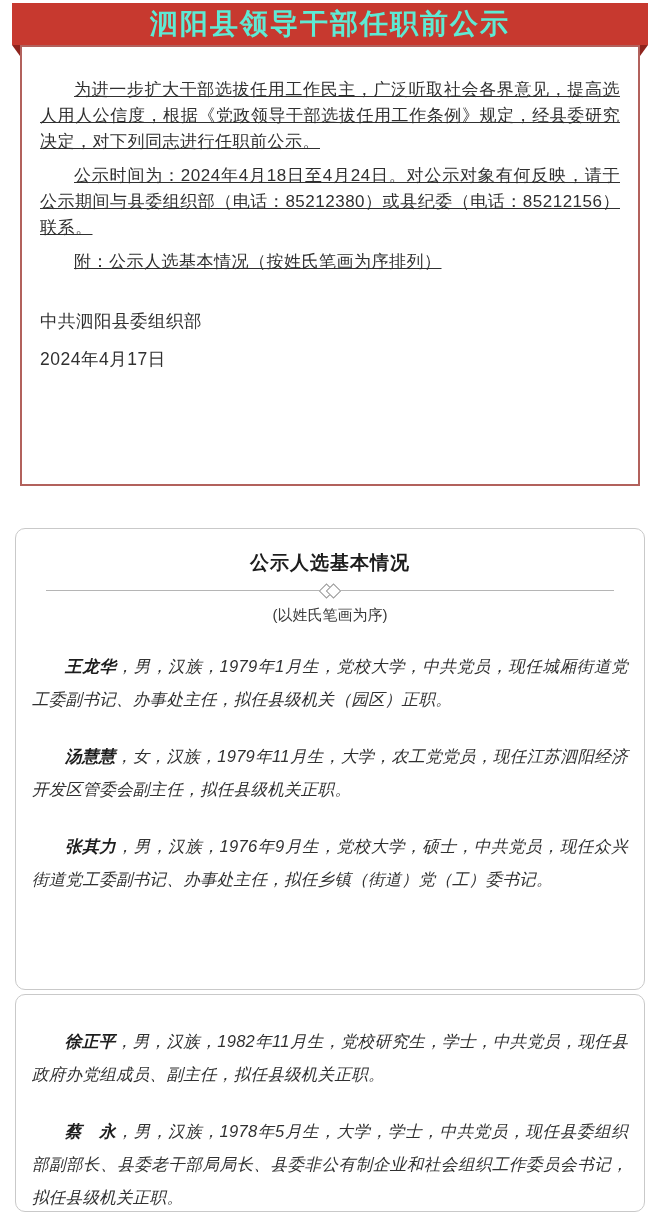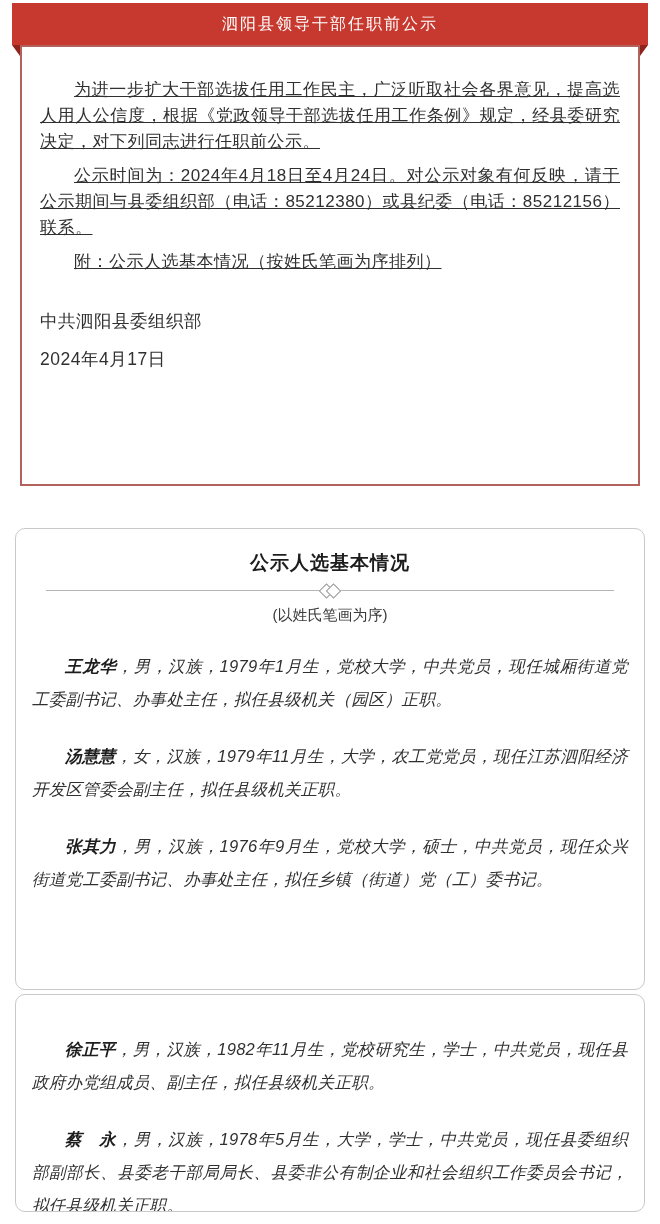--- a/index.html
+++ b/index.html
@@ -3,21 +3,21 @@
 <meta charset="utf-8">
 <style>
   html,body{margin:0;padding:0;background:#ffffff;}
   body{font-family:"Liberation Sans","DejaVu Sans",sans-serif;color:#303030;}
   .page{position:relative;width:660px;height:1224px;background:#fff;overflow:hidden;}
 
   
   .ribbon{position:absolute;top:3px;left:12px;width:636px;height:42px;
     background:var(--ribbon_red,#c7392f);z-index:3;
     display:flex;align-items:center;justify-content:center;}
-  .ribbon-title{color:#ffffff;font-size:16px;font-weight:normal;letter-spacing:2px;}
+  .ribbon-title{color:#5eead4;font-size:28px;font-weight:bold;letter-spacing:2px;}
   .fold{position:absolute;top:45px;width:0;height:0;z-index:2;}
   .fold-left{left:12px;border-top:11px solid var(--ribbon_fold,#8f241d);border-left:8px solid transparent;}
   .fold-right{left:640px;border-top:11px solid var(--ribbon_fold,#8f241d);border-right:8px solid transparent;}
 
   
   .notice-box{position:absolute;top:45px;left:20px;width:620px;height:441px;
     box-sizing:border-box;border:2px solid var(--notice_border,#b2615c);
     background:#fff;padding:30px 18px 0 18px;overflow:hidden;z-index:1;}
   .notice-box p{margin:0 0 8px 0;font-size:17px;line-height:26px;
     text-indent:2em;text-align:justify;letter-spacing:0.5px;text-decoration:underline;}
@@ -73,19 +73,19 @@
     </div>
     <div class="roster-subtitle">(以姓氏笔画为序)</div>
     <div class="entries">
       <p class="entry"><strong>王龙华</strong><span>，男，汉族，1979年1月生，党校大学，中共党员，现任城厢街道党工委副书记、办事处主任，拟任县级机关（园区）正职。</span></p>
       <p class="entry"><strong>汤慧慧</strong><span>，女，汉族，1979年11月生，大学，农工党党员，现任江苏泗阳经济开发区管委会副主任，拟任县级机关正职。</span></p>
       <p class="entry"><strong>张其力</strong><span>，男，汉族，1976年9月生，党校大学，硕士，中共党员，现任众兴街道党工委副书记、办事处主任，拟任乡镇（街道）党（工）委书记。</span></p>
     </div>
   </div>
 
   <div class="card card-b">
-    <div class="entries" style="margin-top:8px;">
+    <div class="entries" style="margin-top:0;">
       <p class="entry"><strong>徐正平</strong><span>，男，汉族，1982年11月生，党校研究生，学士，中共党员，现任县政府办党组成员、副主任，拟任县级机关正职。</span></p>
       <p class="entry"><strong>蔡　永</strong><span>，男，汉族，1978年5月生，大学，学士，中共党员，现任县委组织部副部长、县委老干部局局长、县委非公有制企业和社会组织工作委员会书记，拟任县级机关正职。</span></p>
     </div>
   </div>
 
 </div>
 
 </body></html>

